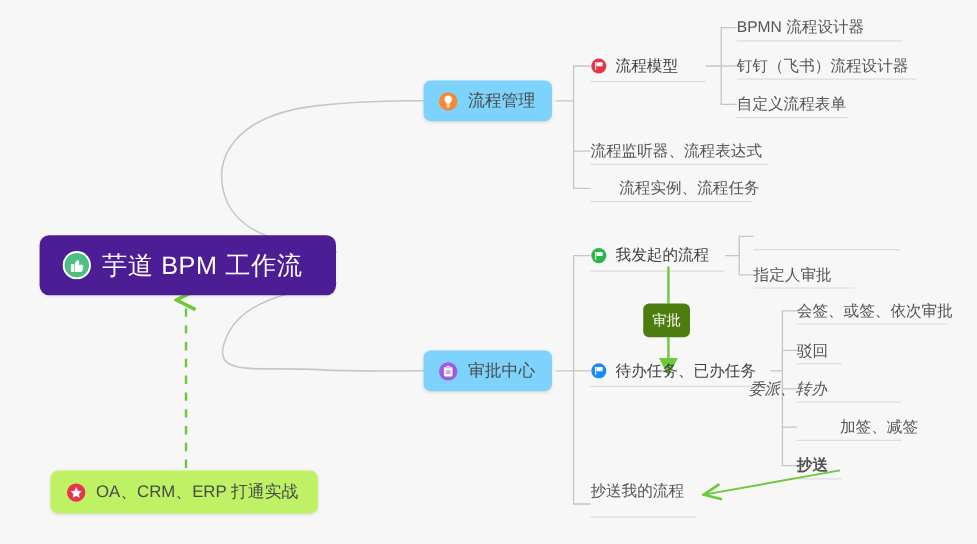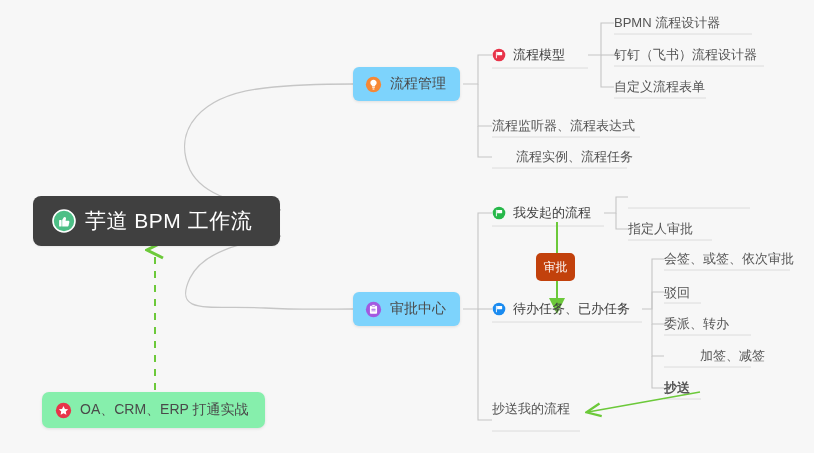--- a/index.html
+++ b/index.html
@@ -30,21 +30,21 @@
     pointer-events: none;
   }
 
   
   .root-node {
     position: absolute;
     left: 33px;
     top: 196px;
     width: 247px;
     height: 50px;
-    background: #404040;
+    background: #4c1d95;
     border-radius: 8px;
     display: flex;
     align-items: center;
     box-sizing: border-box;
     padding-left: 19px;
     box-shadow: 0 1px 2px rgba(0,0,0,0.06);
   }
   .root-label {
     color: #ffffff;
     font-size: 21px;
@@ -101,21 +101,21 @@
     font-size: 13px;
     white-space: nowrap;
   }
 
   
   .callout-node {
     position: absolute;
     left: 42px;
     top: 392px;
     height: 36px;
-    background: #86efac;
+    background: #bef264;
     border-radius: 7px;
     display: flex;
     align-items: center;
     padding: 0 16px 0 13px;
     box-sizing: border-box;
     box-shadow: 0 1px 3px rgba(0,0,0,0.10);
   }
   .callout-label {
     color: #4a4a4a;
     font-size: 14px;
@@ -123,21 +123,21 @@
     white-space: nowrap;
   }
 
   
   .badge-node {
     position: absolute;
     left: 536px;
     top: 253px;
     width: 39px;
     height: 28px;
-    background: #c2410c;
+    background: #4d7c0f;
     border-radius: 5px;
     display: flex;
     align-items: center;
     justify-content: center;
   }
   .badge-label {
     color: #ffffff;
     font-size: 12px;
     white-space: nowrap;
   }
@@ -324,21 +324,21 @@
     </span>
     <span class="l2-label">待办任务、已办任务</span>
   </div>
 
   <div class="leaf-node" style="left:664px; top:248px;">
     <span class="leaf-label">会签、或签、依次审批</span>
   </div>
   <div class="leaf-node" style="left:664px; top:281px;align-items:flex-end;">
     <span class="leaf-label">驳回</span>
   </div>
-  <div class="leaf-node" style="left:664px; top:313px;">
+  <div class="leaf-node" style="left:624px; top:313px;font-style:italic;">
     <span class="leaf-label">委派、转办</span>
   </div>
   <div class="leaf-node" style="left:664px; top:345px;margin-left:36px;">
     <span class="leaf-label">加签、减签</span>
   </div>
   <div class="leaf-node" style="left:664px; top:377px;font-weight:bold;">
     <span class="leaf-label">抄送</span>
   </div>
 
   <div class="leaf-node" style="left:492px; top:398px;">

